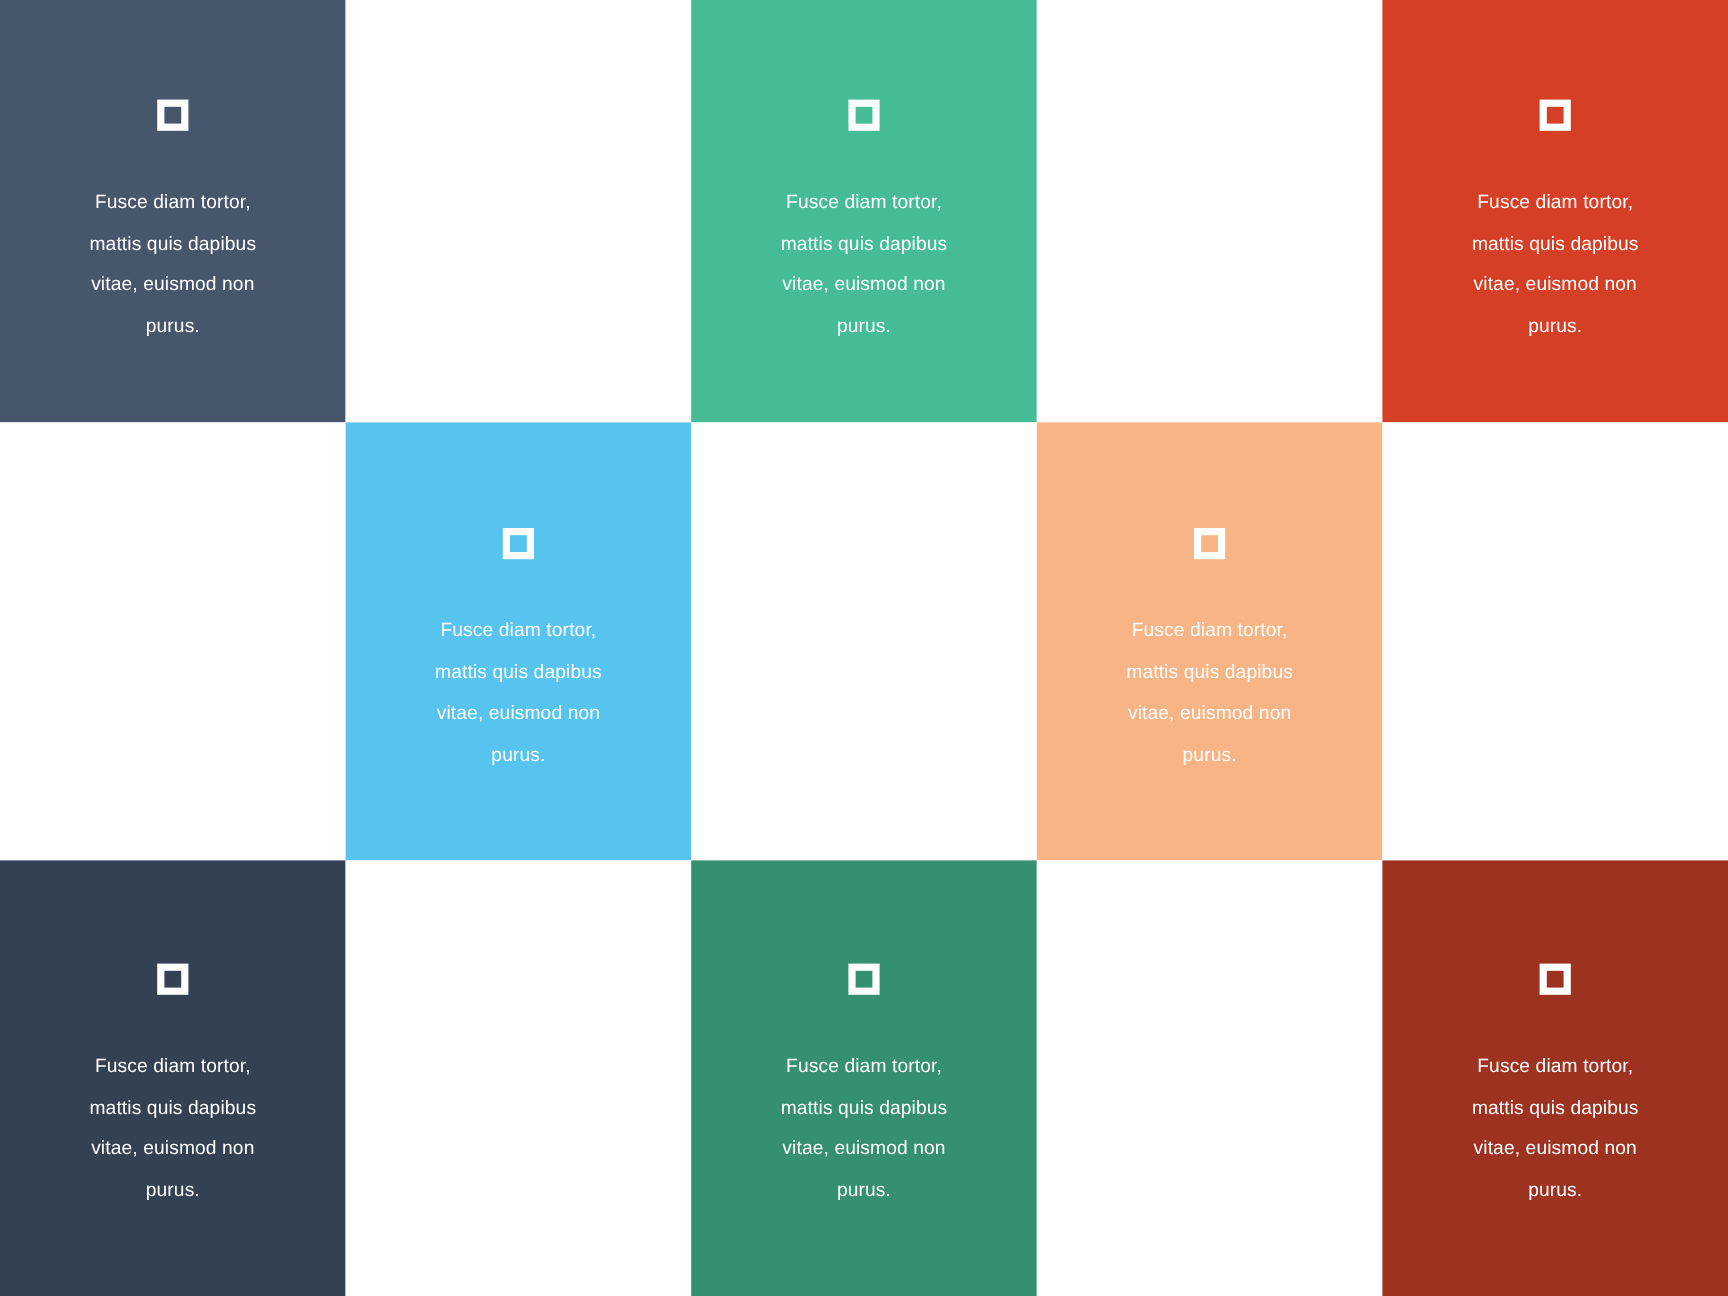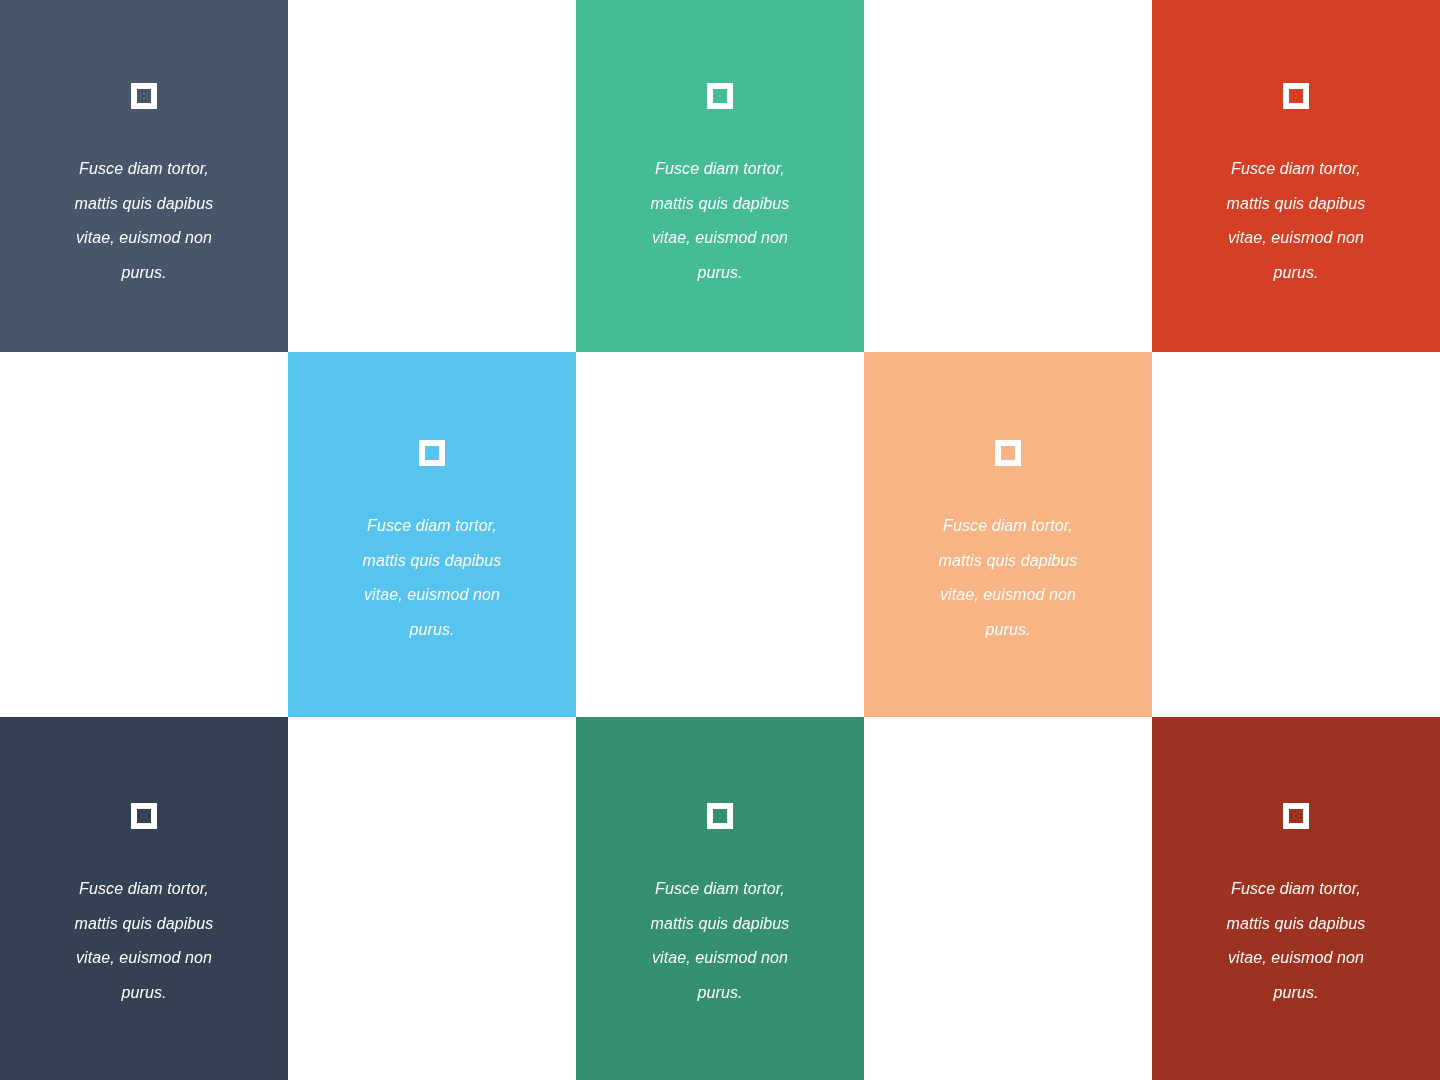--- a/index.html
+++ b/index.html
@@ -24,21 +24,20 @@
   }
 
   .cell {
     position: relative;
     display: flex;
     flex-direction: column;
     align-items: center;
     justify-content: flex-start;
     box-sizing: border-box;
     overflow: hidden;
-    font-style: italic;
   }
 
   .cell.blank {
     background: #ffffff;
   }
 
   
   .icon-box {
     width: 26px;
     height: 26px;

